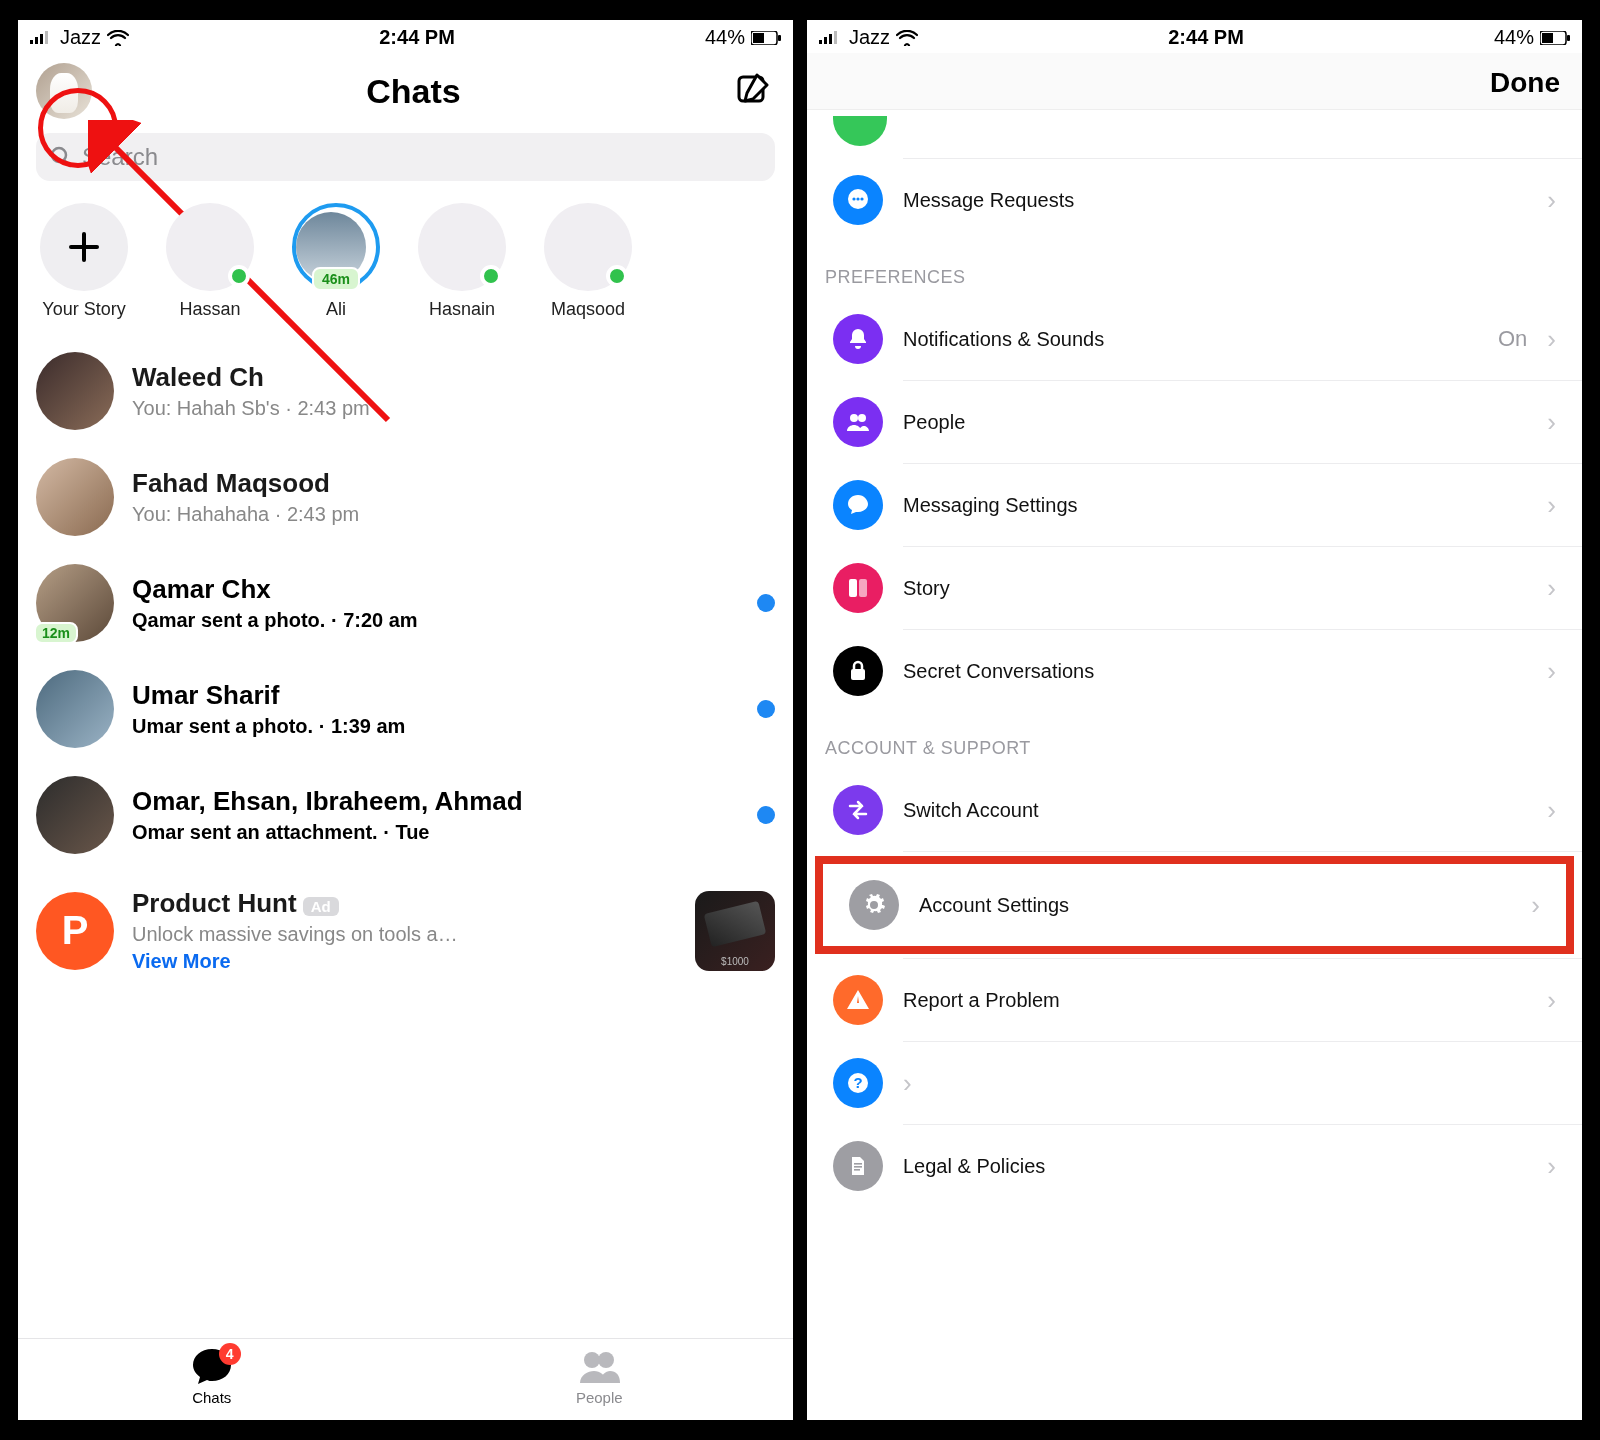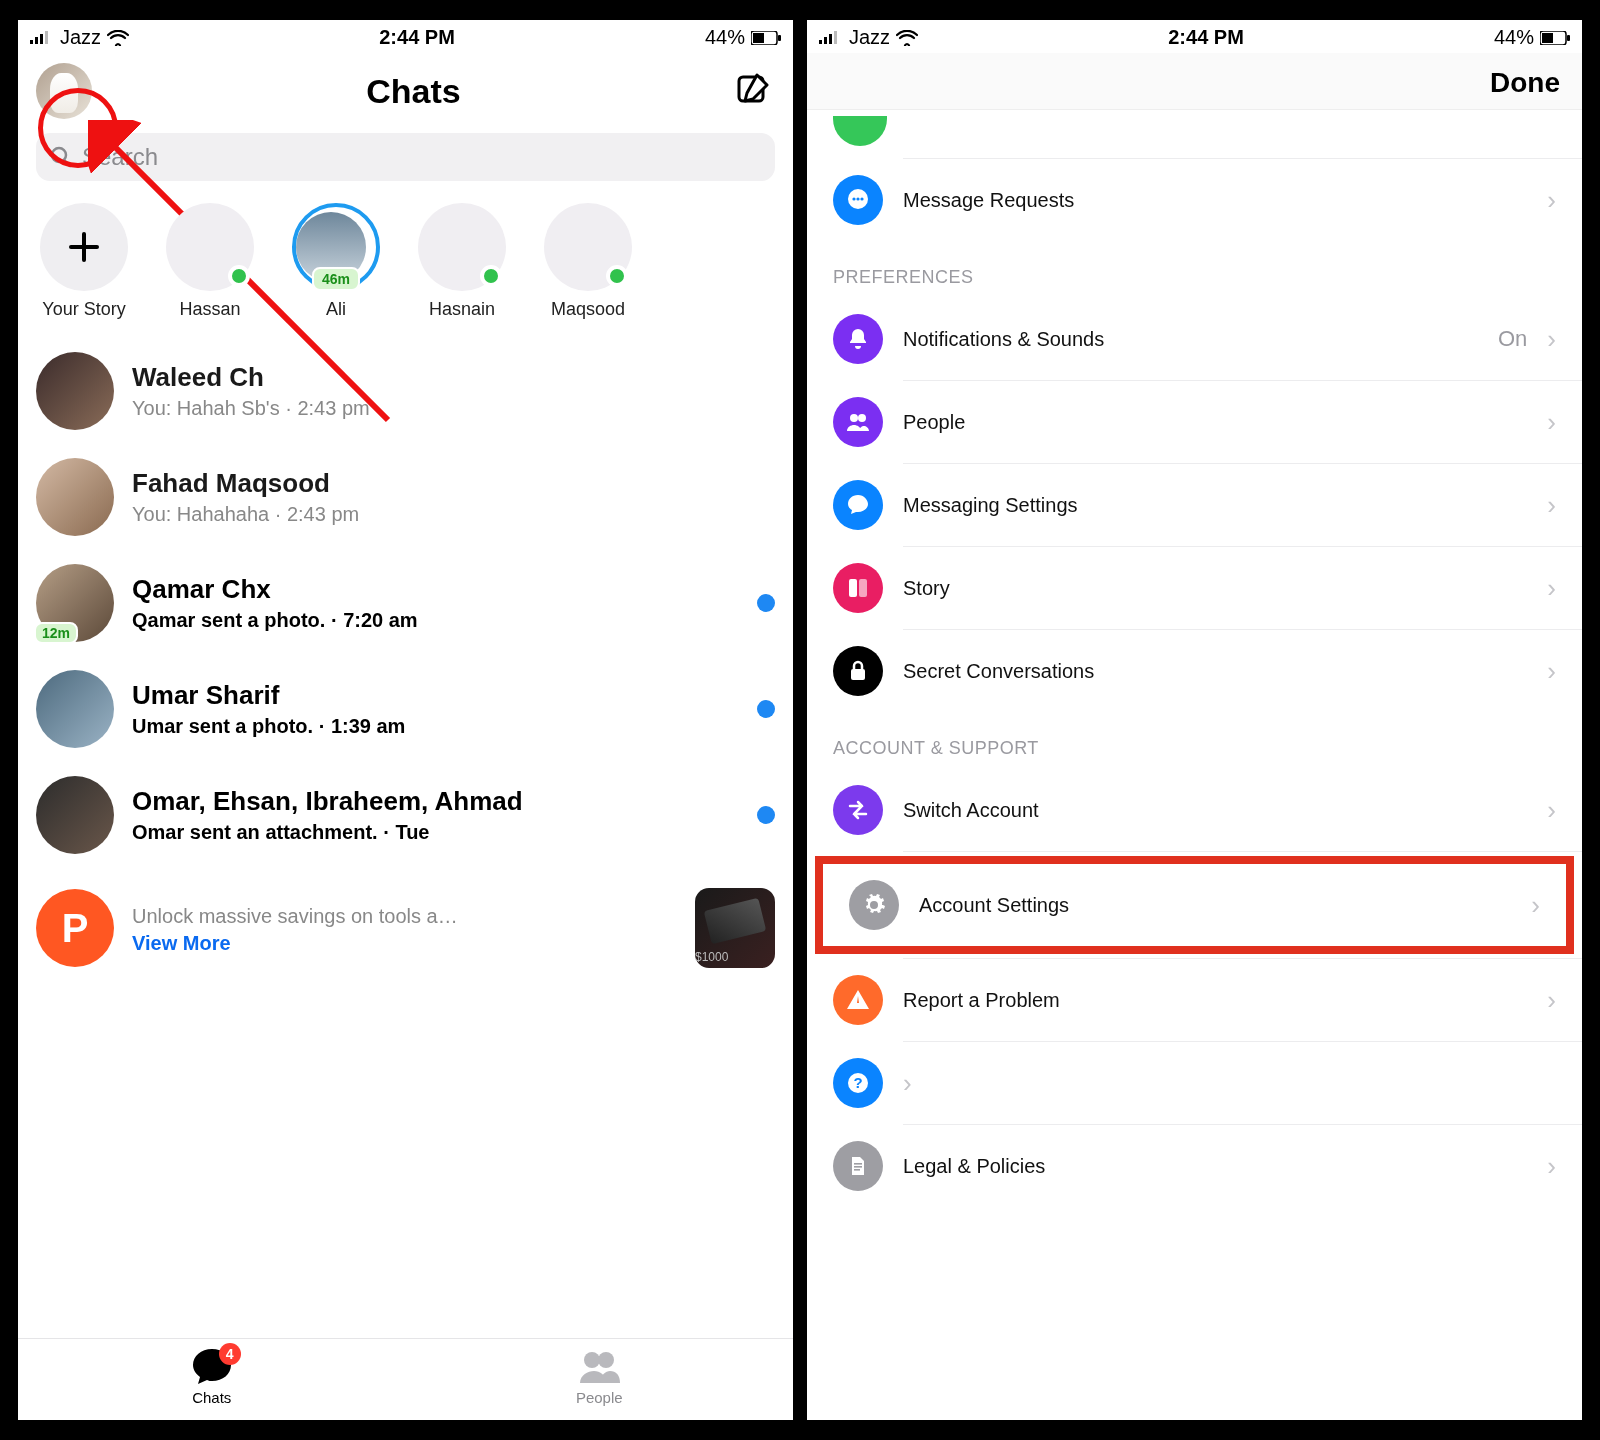--- a/index.html
+++ b/index.html
@@ -128,21 +128,21 @@
   .chat-row.unread .preview{ color:#000; font-weight:700;}
   .unread-dot{ width:18px;height:18px;border-radius:50%;background:#1e88f3; flex-shrink:0;}
   .ad-badge{ background:#d9d9dc;color:#fff;font-size:15px;font-weight:700;padding:1px 8px;border-radius:6px;margin-left:6px;}
   .viewmore{ color:#0a6af0; font-weight:700; font-size:20px; margin-top:4px;}
   .ad-img{
     width:80px;height:80px;border-radius:14px;flex-shrink:0;
     background:linear-gradient(135deg,#1a1a1a,#3a2020);
     position:relative;
   }
   .ad-img::after{content:"";position:absolute;inset:16px 12px 30px 12px;background:linear-gradient(45deg,#222,#555);border-radius:4px;transform:rotate(-14deg);}
-  .ad-img .ad-caption{position:absolute;bottom:4px;left:0;right:0;text-align:left;color:#bbb;font-size:12px;}
+  .ad-img .ad-caption{position:absolute;bottom:4px;left:0;right:0;text-align:center;color:#bbb;font-size:10px;}
 
   .tabbar{
     position:absolute; bottom:0; left:0; right:0;
     display:flex; border-top:1px solid #e5e5e7; background:#fff;
   }
   .tabbar .tab{ flex:1; display:flex; flex-direction:column; align-items:center; gap:2px; padding:8px 0 14px 0;}
   .tabbar .tab .icn{ width:46px;height:40px; position:relative;}
   .tabbar .tlabel{ font-size:15px; color:#8a8a8e;}
   .tabbar .tab.active .tlabel{ color:#000;}
   .badge{
@@ -155,21 +155,21 @@
     display:flex; justify-content:flex-end; padding:14px 22px 10px 22px;
     background:#fafafa; border-bottom:1px solid #eee;
   }
   .done{ font-size:28px; font-weight:600; color:#000;}
   .settings-scroll{ padding-top:6px;}
   .green-peek{
     margin-left:26px; width:54px;height:30px; border-radius:0 0 28px 28px;
     background:#35c759;
   }
   .section-title{
-    padding: 26px 26px 10px 26px;
+    padding: 26px 26px 10px 18px;
     font-size:18px; color:#9a9aa0; letter-spacing:0.5px;
   }
   .setting-row{
     display:flex; align-items:center; gap:20px;
     padding: 16px 26px;
     position:relative;
   }
   .setting-row .icon{
     width:50px;height:50px;border-radius:50%;
     display:flex;align-items:center;justify-content:center;color:#fff;flex-shrink:0;
@@ -344,20 +344,21 @@
       <div class="name">Omar, Ehsan, Ibraheem, Ahmad</div>
       <div class="preview">Omar sent an attachment. · Tue</div>
     </div>
     <div class="unread-dot"></div>
         </div>
       </div>
 
     <div class="chat-row">
       <div class="av bg-p">P</div>
       <div class="txt">
+        <div class="name"><span>Product Hunt</span><span class="ad-badge">Ad</span></div>
         <div class="preview">Unlock massive savings on tools a…</div>
         <div class="viewmore">View More</div>
       </div>
       <div class="ad-img">
           <div class="ad-caption">$1000</div>
         </div>
     </div>
 
     <div class="tabbar">
       <div class="tab active">

